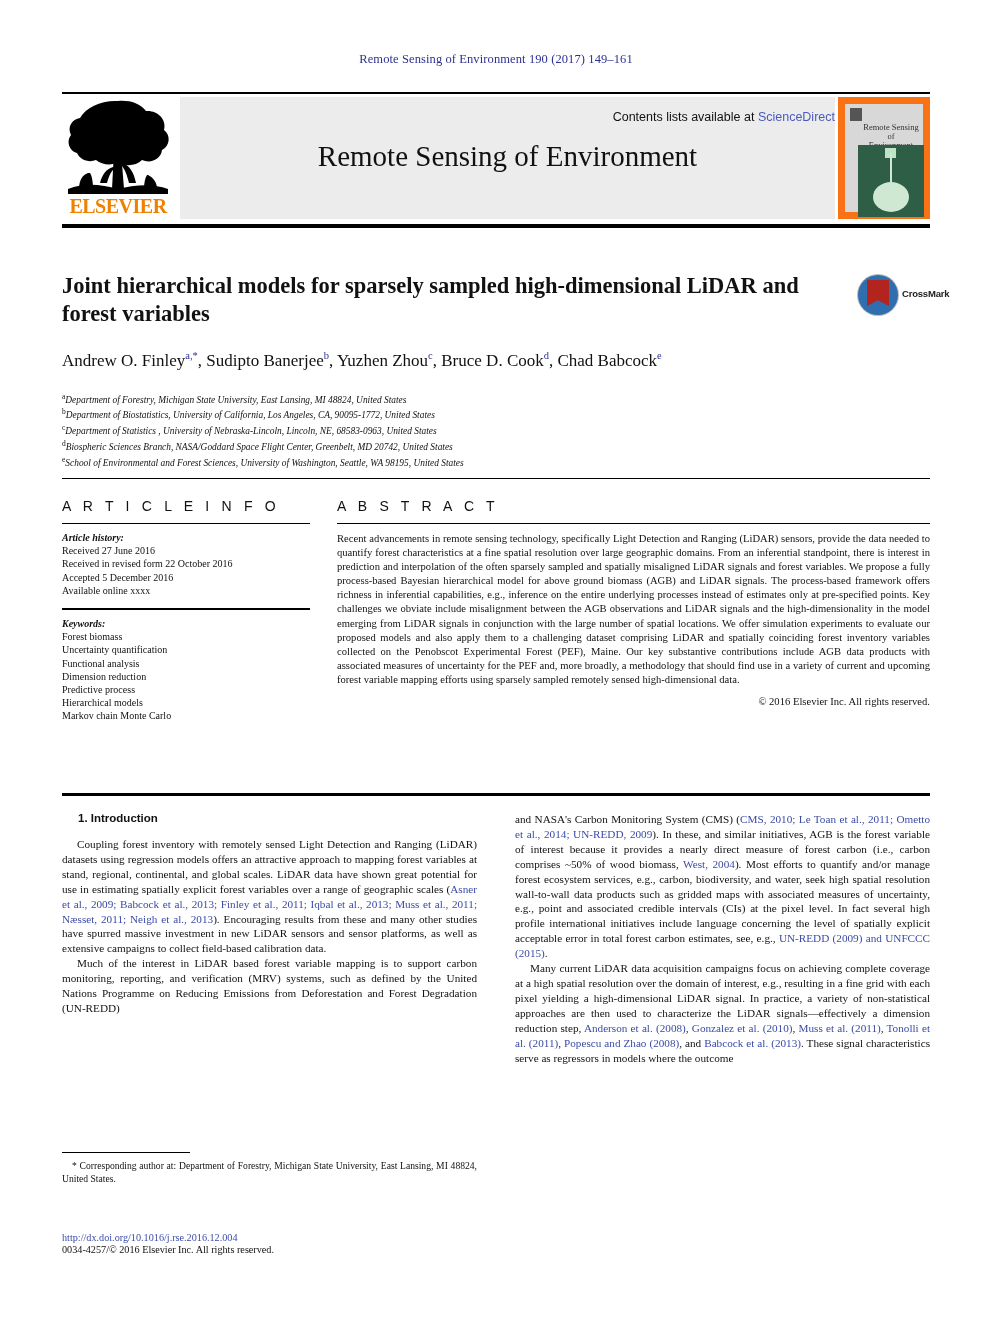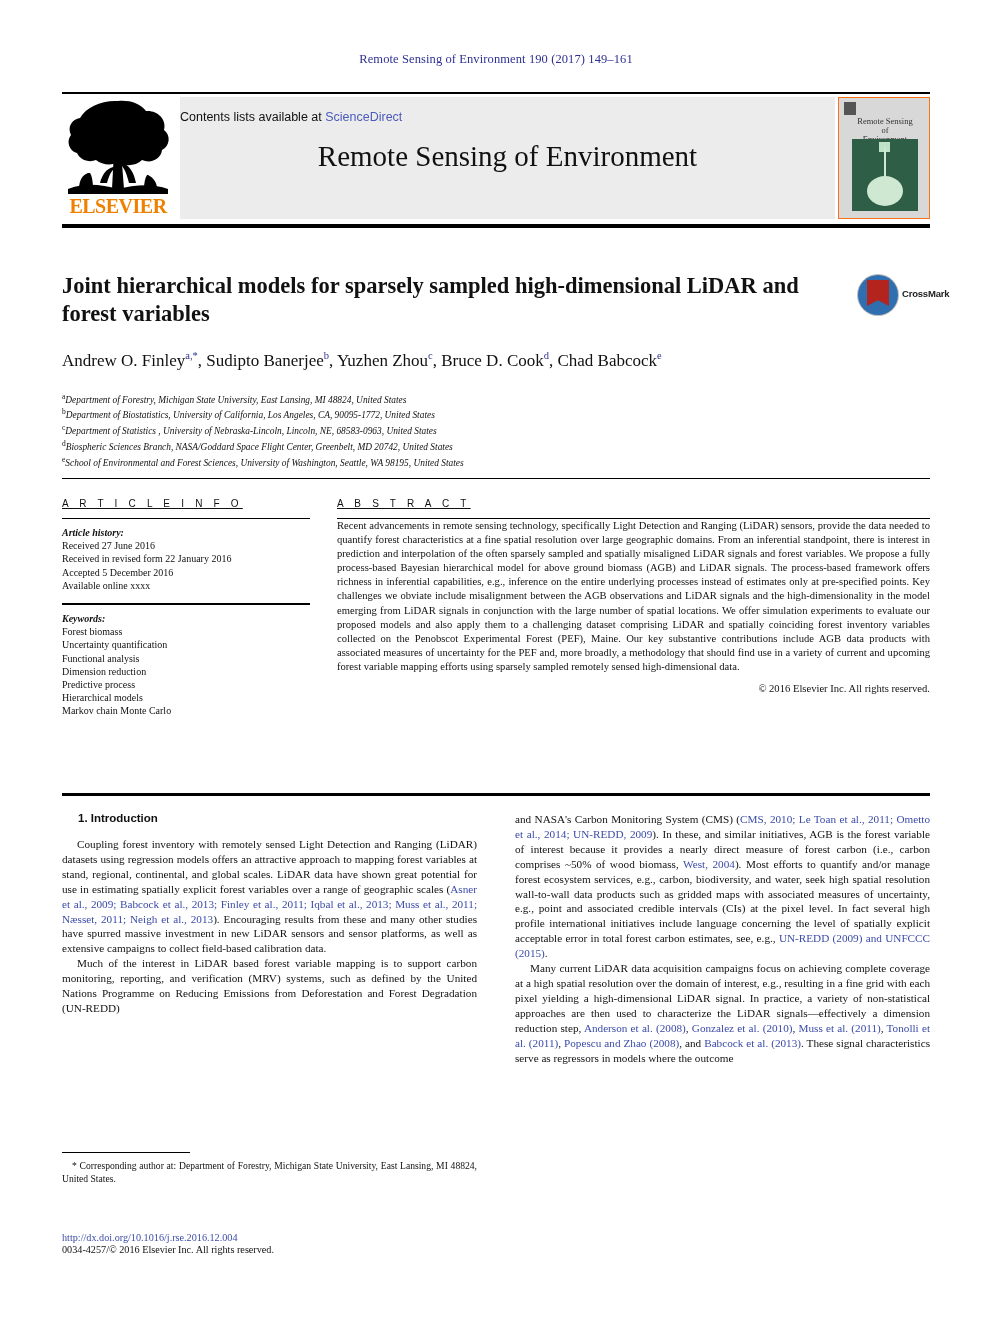--- a/index.html
+++ b/index.html
@@ -74,21 +74,21 @@
     top: 5px;
     left: 118px;
     width: 655px;
     height: 122px;
     background: #ececec;
   }
   .banner-contents {
     position: absolute;
     top: 13px;
     width: 100%;
-    text-align: left;
+    text-align: right;
     font-family: "Liberation Sans", sans-serif;
     font-size: 12.5px;
     color: #111;
   }
   .banner-contents .sd-link { color: #4a5bbd; }
   .banner-title {
     position: absolute;
     top: 43px;
     width: 100%;
     text-align: center;
@@ -108,21 +108,21 @@
   }
   .banner-home .url { color: #4a5bbd; }
 
   .cover-thumb {
     position: absolute;
     top: 5px;
     right: 0;
     width: 92px;
     height: 122px;
     background: #d8d8d8;
-    border: 1px solid #f97316;
+    border: 7px solid #f97316;
     box-sizing: border-box;
   }
   .cover-topbar {
     position: absolute;
     top: 4px; left: 5px;
     width: 12px; height: 13px;
     background: #555;
   }
   .cover-title {
     position: absolute;
@@ -249,24 +249,23 @@
 
   
   .infocol {
     position: absolute;
     top: 498px;
     left: 62px;
     width: 248px;
   }
   .colhead {
     font-family: "Liberation Sans", sans-serif;
-    font-size: 10px;
+    font-size: 14px;
     letter-spacing: 4.2px;
     color: #111;
-    text-decoration: underline;
   }
   .hr-thin {
     height: 1px;
     background: #000;
     margin-top: 9px;
   }
   .hr-thick {
     height: 2px;
     background: #000;
     margin-top: 11px;
@@ -279,20 +278,21 @@
   }
   .info-body .lead { font-style: italic; font-weight: bold; }
 
   .abstractcol {
     position: absolute;
     top: 498px;
     left: 337px;
     width: 593px;
   }
   .abstract-text {
+    margin-top: 8px;
     font-size: 10.6px;
     line-height: 14.1px;
     text-align: justify;
     color: #111;
   }
   .copyline {
     margin-top: 9px;
     text-align: right;
     font-size: 10.6px;
     color: #111;
@@ -448,21 +448,21 @@
   </div>
 
   <div class="rule-afterhead"></div>
 
   <div class="infocol">
     <div class="colhead">A R T I C L E   I N F O</div>
     <div class="hr-thin"></div>
     <div class="info-body">
       <div class="lead">Article history:</div>
       <div>Received 27 June 2016</div>
-      <div>Received in revised form 22 January 2016</div>
+      <div>Received in revised form 22 October 2016</div>
       <div>Accepted 5 December 2016</div>
       <div>Available online xxxx</div>
     </div>
     <div class="hr-thick"></div>
     <div class="info-body">
       <div class="lead">Keywords:</div>
       <div>Forest biomass</div>
       <div>Uncertainty quantification</div>
       <div>Functional analysis</div>
       <div>Dimension reduction</div>

